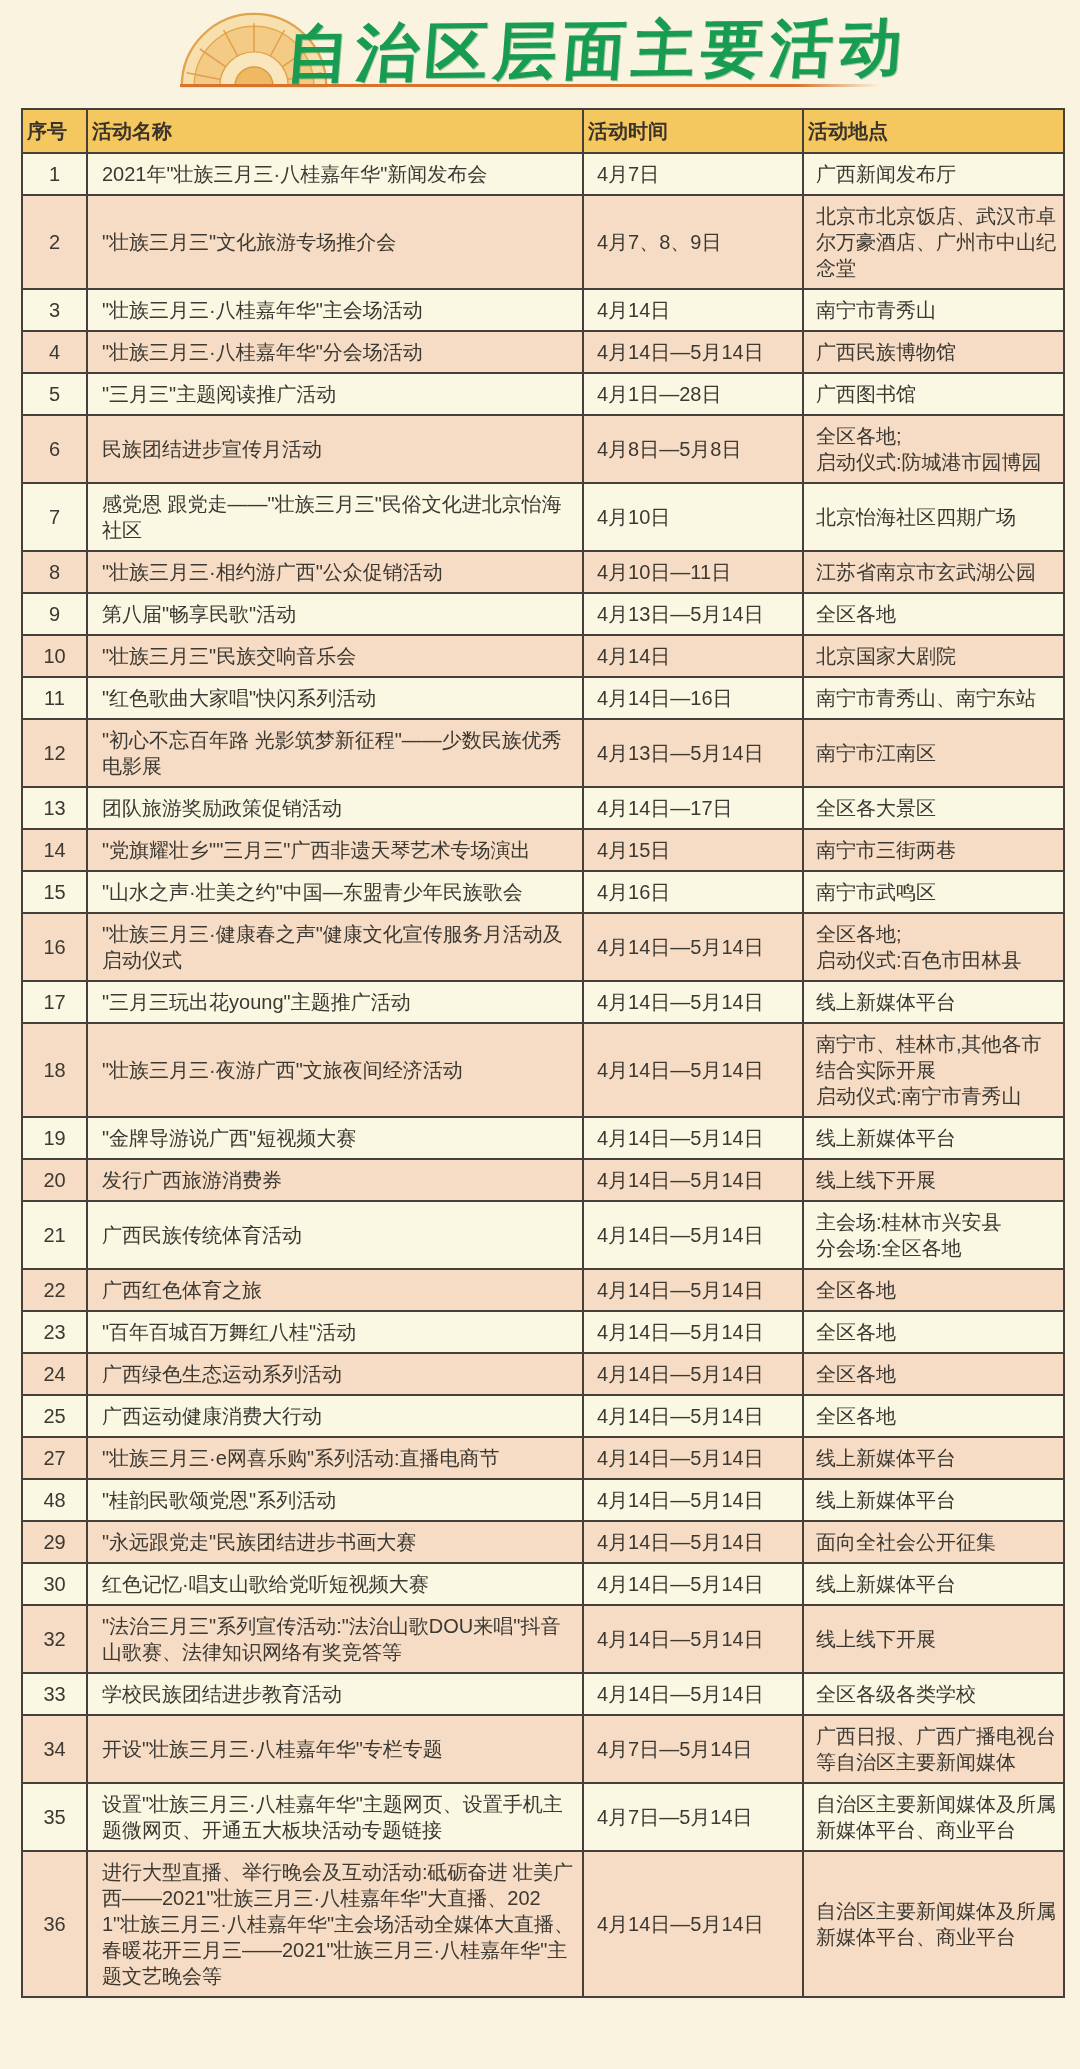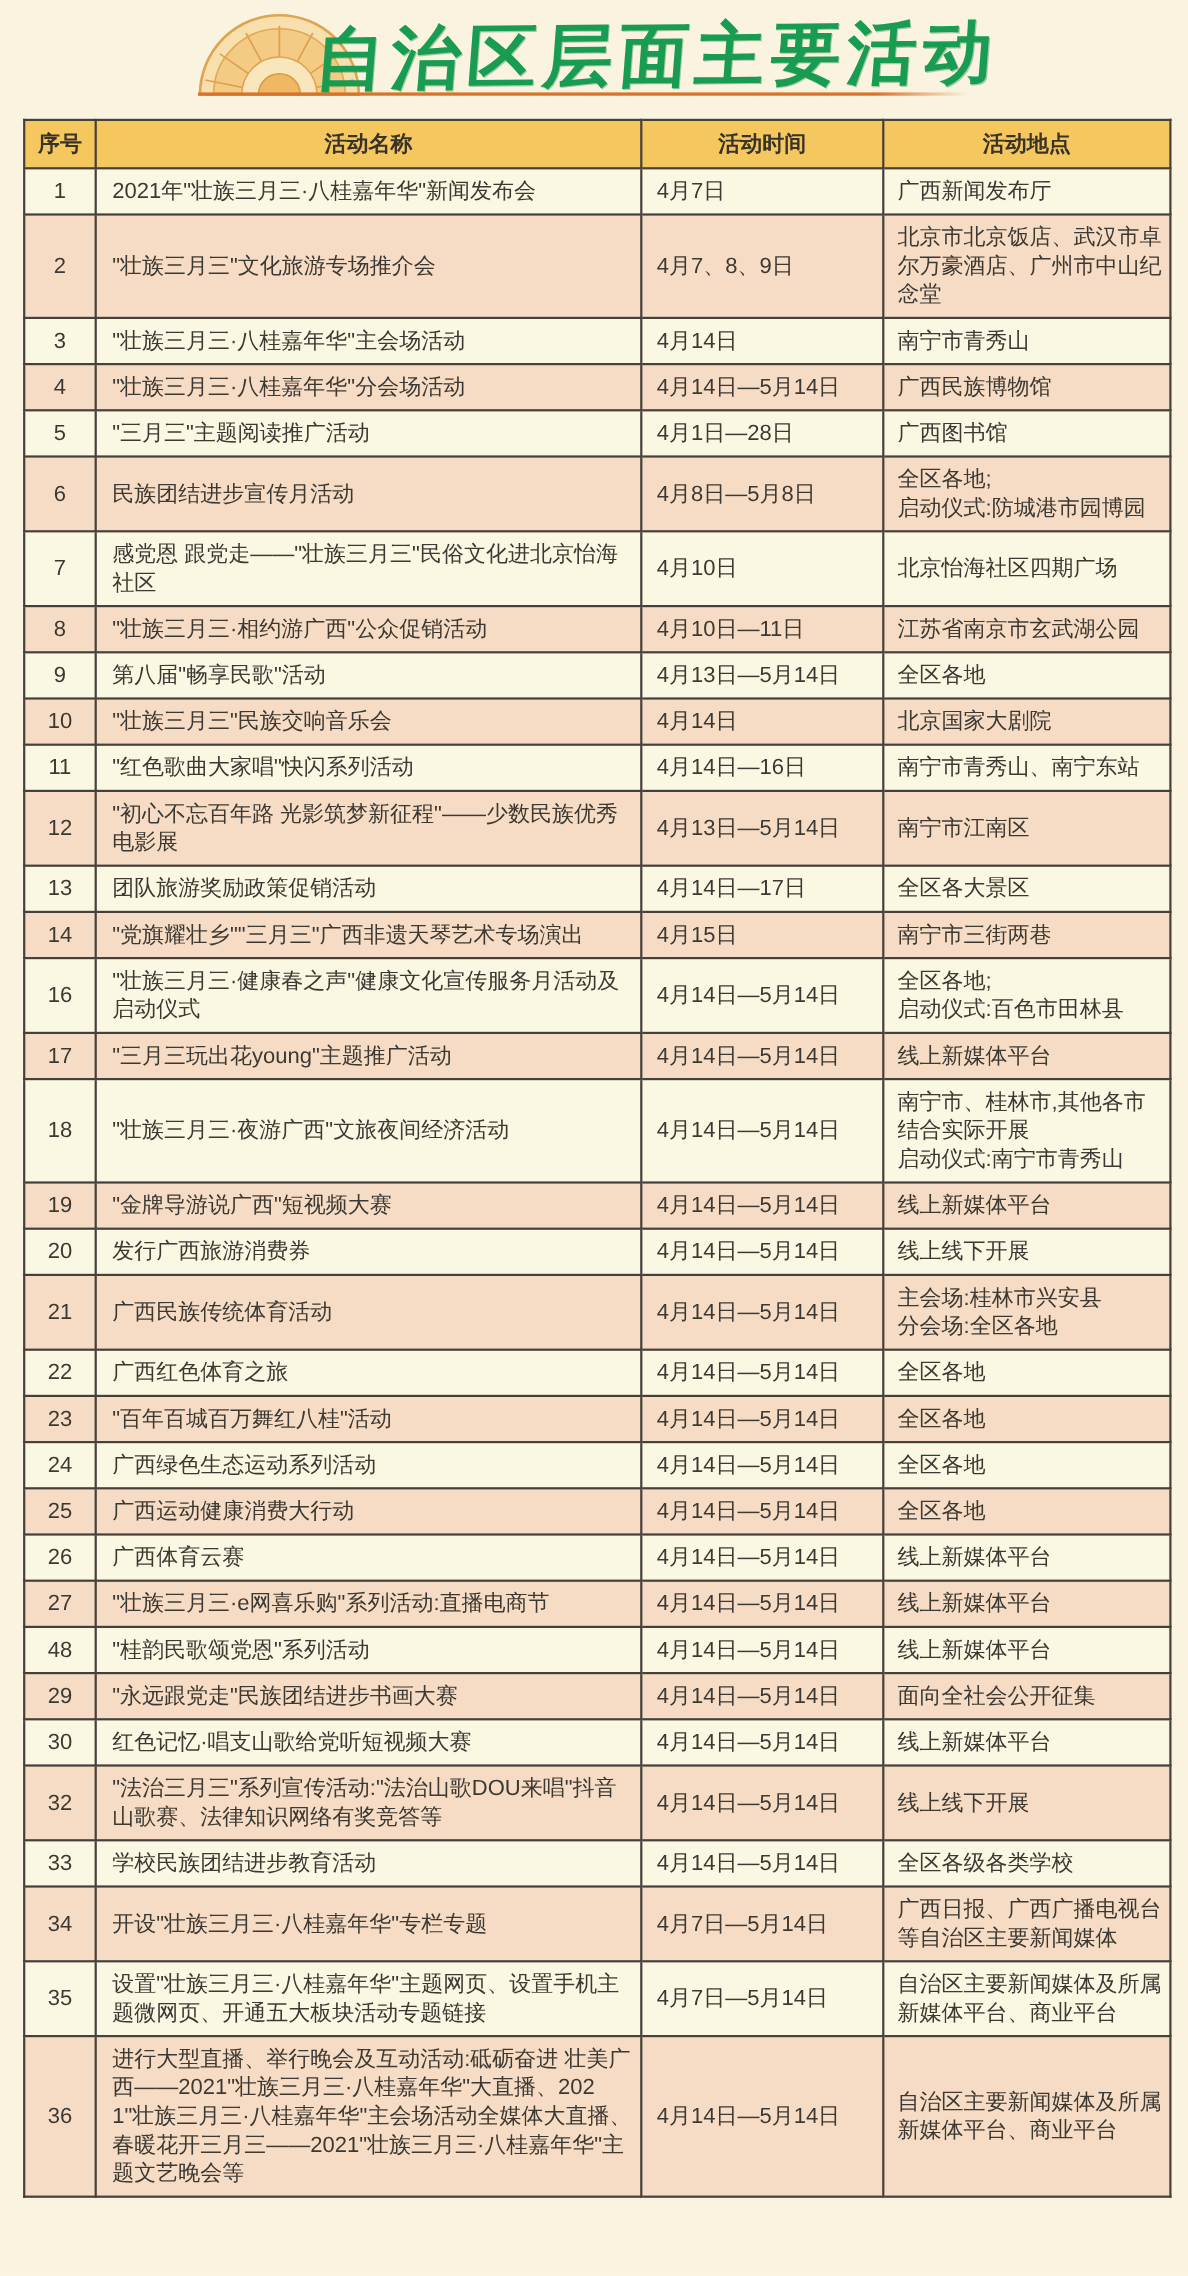--- a/index.html
+++ b/index.html
@@ -47,21 +47,21 @@
   col.c-place{width:261px;}
   .activities th,.activities td{
     border:2px solid var(--border);
     font-size:20px;line-height:26px;
     padding:7px 6px 7px 12px;
     vertical-align:middle;
     word-break:break-all;
   }
   .activities thead th{
     background:var(--header-bg);
-    font-weight:700;text-align:center;
+    font-weight:700;text-align:left;
     padding:8px 4px;color:#3A332A;
   }
   .activities td.no{ text-align:center;padding-left:2px;padding-right:2px;}
   .activities td.name{padding-left:14px;padding-right:5px;}
   .activities td.time{padding-left:13px;margin-top:10px;}
   .activities td.place{padding-right:4px;white-space:pre-line;}
   .activities td.name{white-space:pre-line;}
   tbody tr:nth-child(odd) td{background:var(--row-cream);}
   tbody tr:nth-child(even) td{background:var(--row-salmon);}
 </style>
@@ -183,20 +183,26 @@
     <td class="time">4月14日—17日</td>
     <td class="place">全区各大景区</td>
   </tr>
       <tr>
     <td class="no">14</td>
     <td class="name">"党旗耀壮乡""三月三"广西非遗天琴艺术专场演出</td>
     <td class="time">4月15日</td>
     <td class="place">南宁市三街两巷</td>
   </tr>
       <tr>
+    <td class="no">15</td>
+    <td class="name">"山水之声·壮美之约"中国—东盟青少年民族歌会</td>
+    <td class="time">4月16日</td>
+    <td class="place">南宁市武鸣区</td>
+  </tr>
+      <tr>
     <td class="no">16</td>
     <td class="name">"壮族三月三·健康春之声"健康文化宣传服务月活动及启动仪式</td>
     <td class="time">4月14日—5月14日</td>
     <td class="place">全区各地;
 启动仪式:百色市田林县</td>
   </tr>
       <tr>
     <td class="no">17</td>
     <td class="name">"三月三玩出花young"主题推广活动</td>
     <td class="time">4月14日—5月14日</td>
@@ -244,26 +250,20 @@
     <td class="no">24</td>
     <td class="name">广西绿色生态运动系列活动</td>
     <td class="time">4月14日—5月14日</td>
     <td class="place">全区各地</td>
   </tr>
       <tr>
     <td class="no">25</td>
     <td class="name">广西运动健康消费大行动</td>
     <td class="time">4月14日—5月14日</td>
     <td class="place">全区各地</td>
-  </tr>
-      <tr>
-    <td class="no">26</td>
-    <td class="name">广西体育云赛</td>
-    <td class="time">4月14日—5月14日</td>
-    <td class="place">线上新媒体平台</td>
   </tr>
       <tr>
     <td class="no">27</td>
     <td class="name">"壮族三月三·e网喜乐购"系列活动:直播电商节</td>
     <td class="time">4月14日—5月14日</td>
     <td class="place">线上新媒体平台</td>
   </tr>
       <tr>
     <td class="no">48</td>
     <td class="name">"桂韵民歌颂党恩"系列活动</td>

